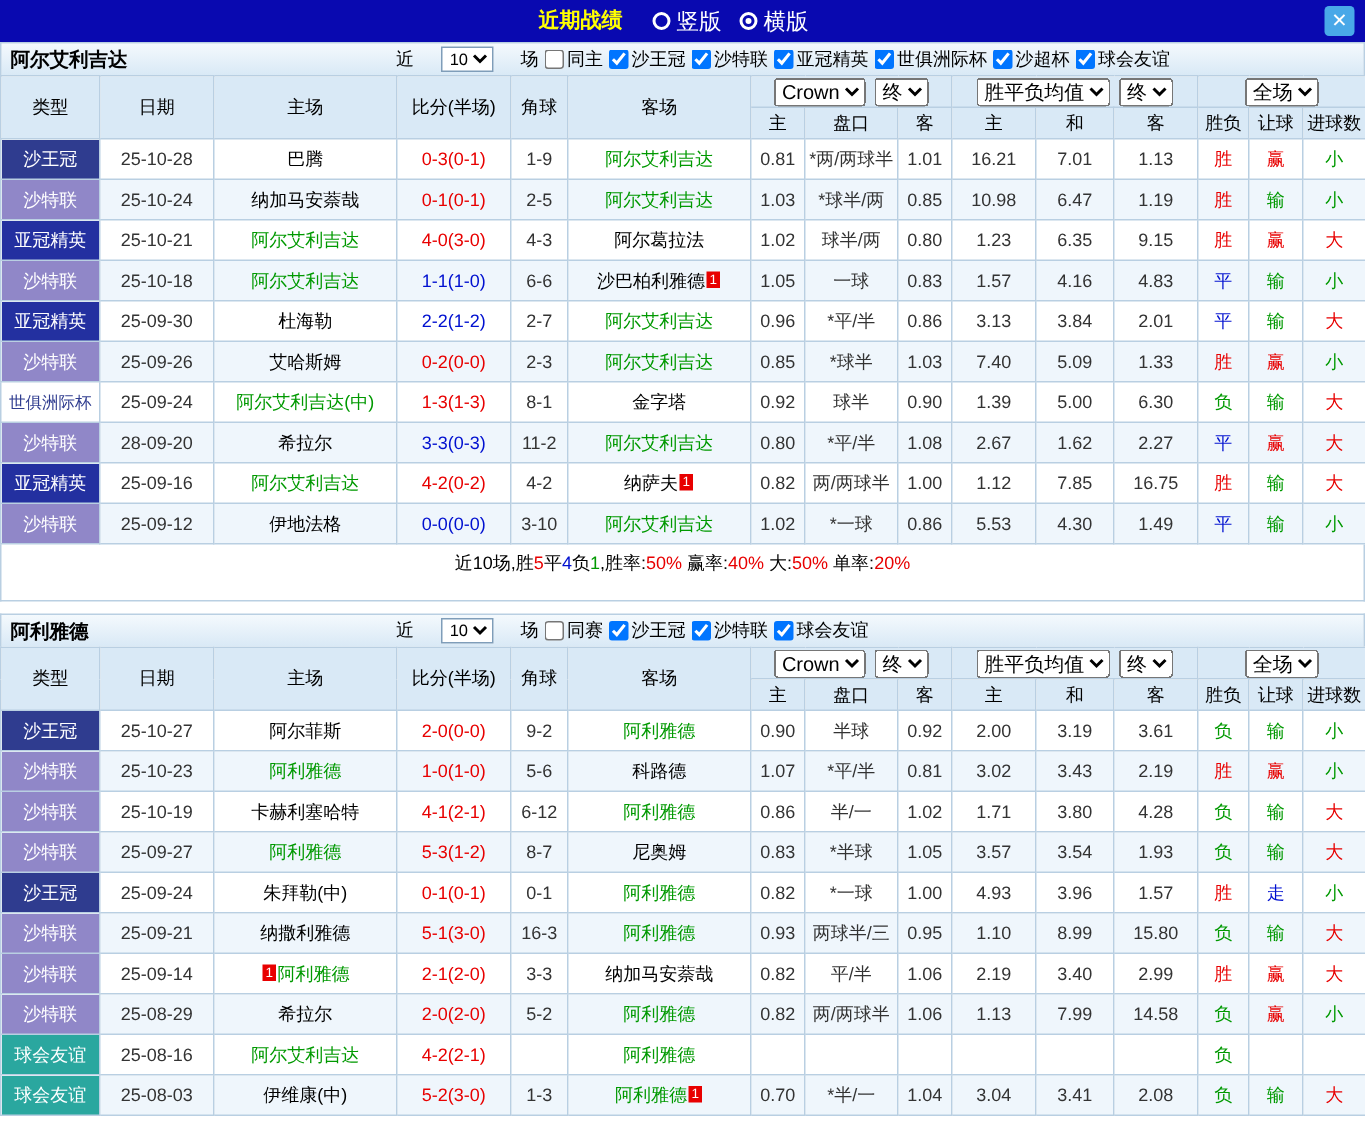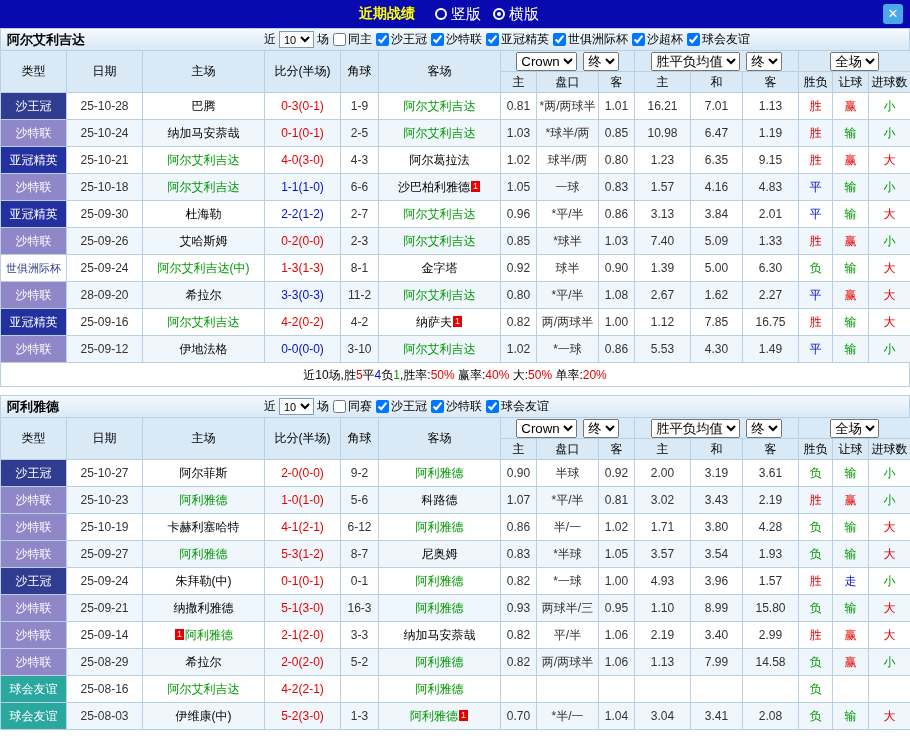--- a/index.html
+++ b/index.html
@@ -20,21 +20,21 @@
   .rlabel { color: #fff; font-size: 15px; margin: 0 12px 0 4px; cursor: pointer; }
   .close-btn { position: absolute; right: 7px; top: 4px; width: 20px; height: 20px;
     background: var(--close-bg, #49A8E8); color: #fff; text-align: center; line-height: 20px;
     border-radius: 3px; font-size: 13px; cursor: pointer; }
   
   .sec-title { position: relative; height: 22px; border: 1px solid var(--border, #B9CFE2); border-bottom: none;
     background: linear-gradient(#F4F9FD, #D9E9F6); display: flex; align-items: center; }
   .team-title { font-weight: bold; font-size: 13px; padding-left: 6px; }
   .filters { position: absolute; left: 263px; display: flex; align-items: center; white-space: nowrap; }
   .filters select, .dd select { font-size: 11px; height: 17px; border: 1px solid #7F9DB9; background: #fff; }
-  .filters .near-sel { margin: 0 3px; }
+  .filters .near-sel { margin: 0 18px; text-align: right; }
   .cb { display: inline-flex; align-items: center; margin-left: 4px; cursor: pointer; }
   .cb input { width: 13px; height: 13px; margin: 0 2px 0 0; }
   
   table.grid { border-collapse: collapse; table-layout: fixed; width: 910px; }
   th, td { border: 1px solid var(--border, #B9CFE2); text-align: center; padding: 0;
     overflow: hidden; white-space: nowrap; }
   thead th { background: var(--header-bg, #D9E9F6); font-weight: normal; font-size: 12px; height: 21px; }
   thead th.dd-cell select { margin: 0 3px; text-align: center; }
   tbody td { height: 27px; font-size: 12px; color: #333; }
   tr.alt td { background: var(--row-alt-bg, #EFF6FC); }
@@ -46,21 +46,21 @@
   td.type.lg-friendly{ background: var(--league-friendly, #2AA79F); }
   .tlink { color: var(--team-link-green, #009900); cursor: pointer; }
   .tplain { color: #000000; }
   td.score.sc-w { color: var(--win-red, #E80000); }
   td.score.sc-d { color: var(--draw-blue, #0010D0); }
   td.res.r { color: var(--win-red, #E80000); }
   td.res.b { color: var(--draw-blue, #0010D0); }
   td.res.g { color: var(--loss-green, #009900); }
   .badge { background: var(--win-red, #E80000); color: #fff; font-size: 9px; line-height: 11px;
     height: 11px; padding: 0 2px; display: inline-block; margin: 0 1px; vertical-align: 2px; }
-  .summary { height: 24px; line-height: 25px; text-align: center;
+  .summary { height: 38px; line-height: 25px; text-align: center;
     border: 1px solid var(--border, #B9CFE2); border-top: none; font-size: 12px; }
   .summary .r { color: var(--win-red, #E80000); }
   .summary .b { color: var(--draw-blue, #0010D0); }
   .summary .g { color: var(--loss-green, #009900); }
   .summary .k { color: #000; }
   .gap { height: 8px; }
 </style>
 </head>
 <body>
 

